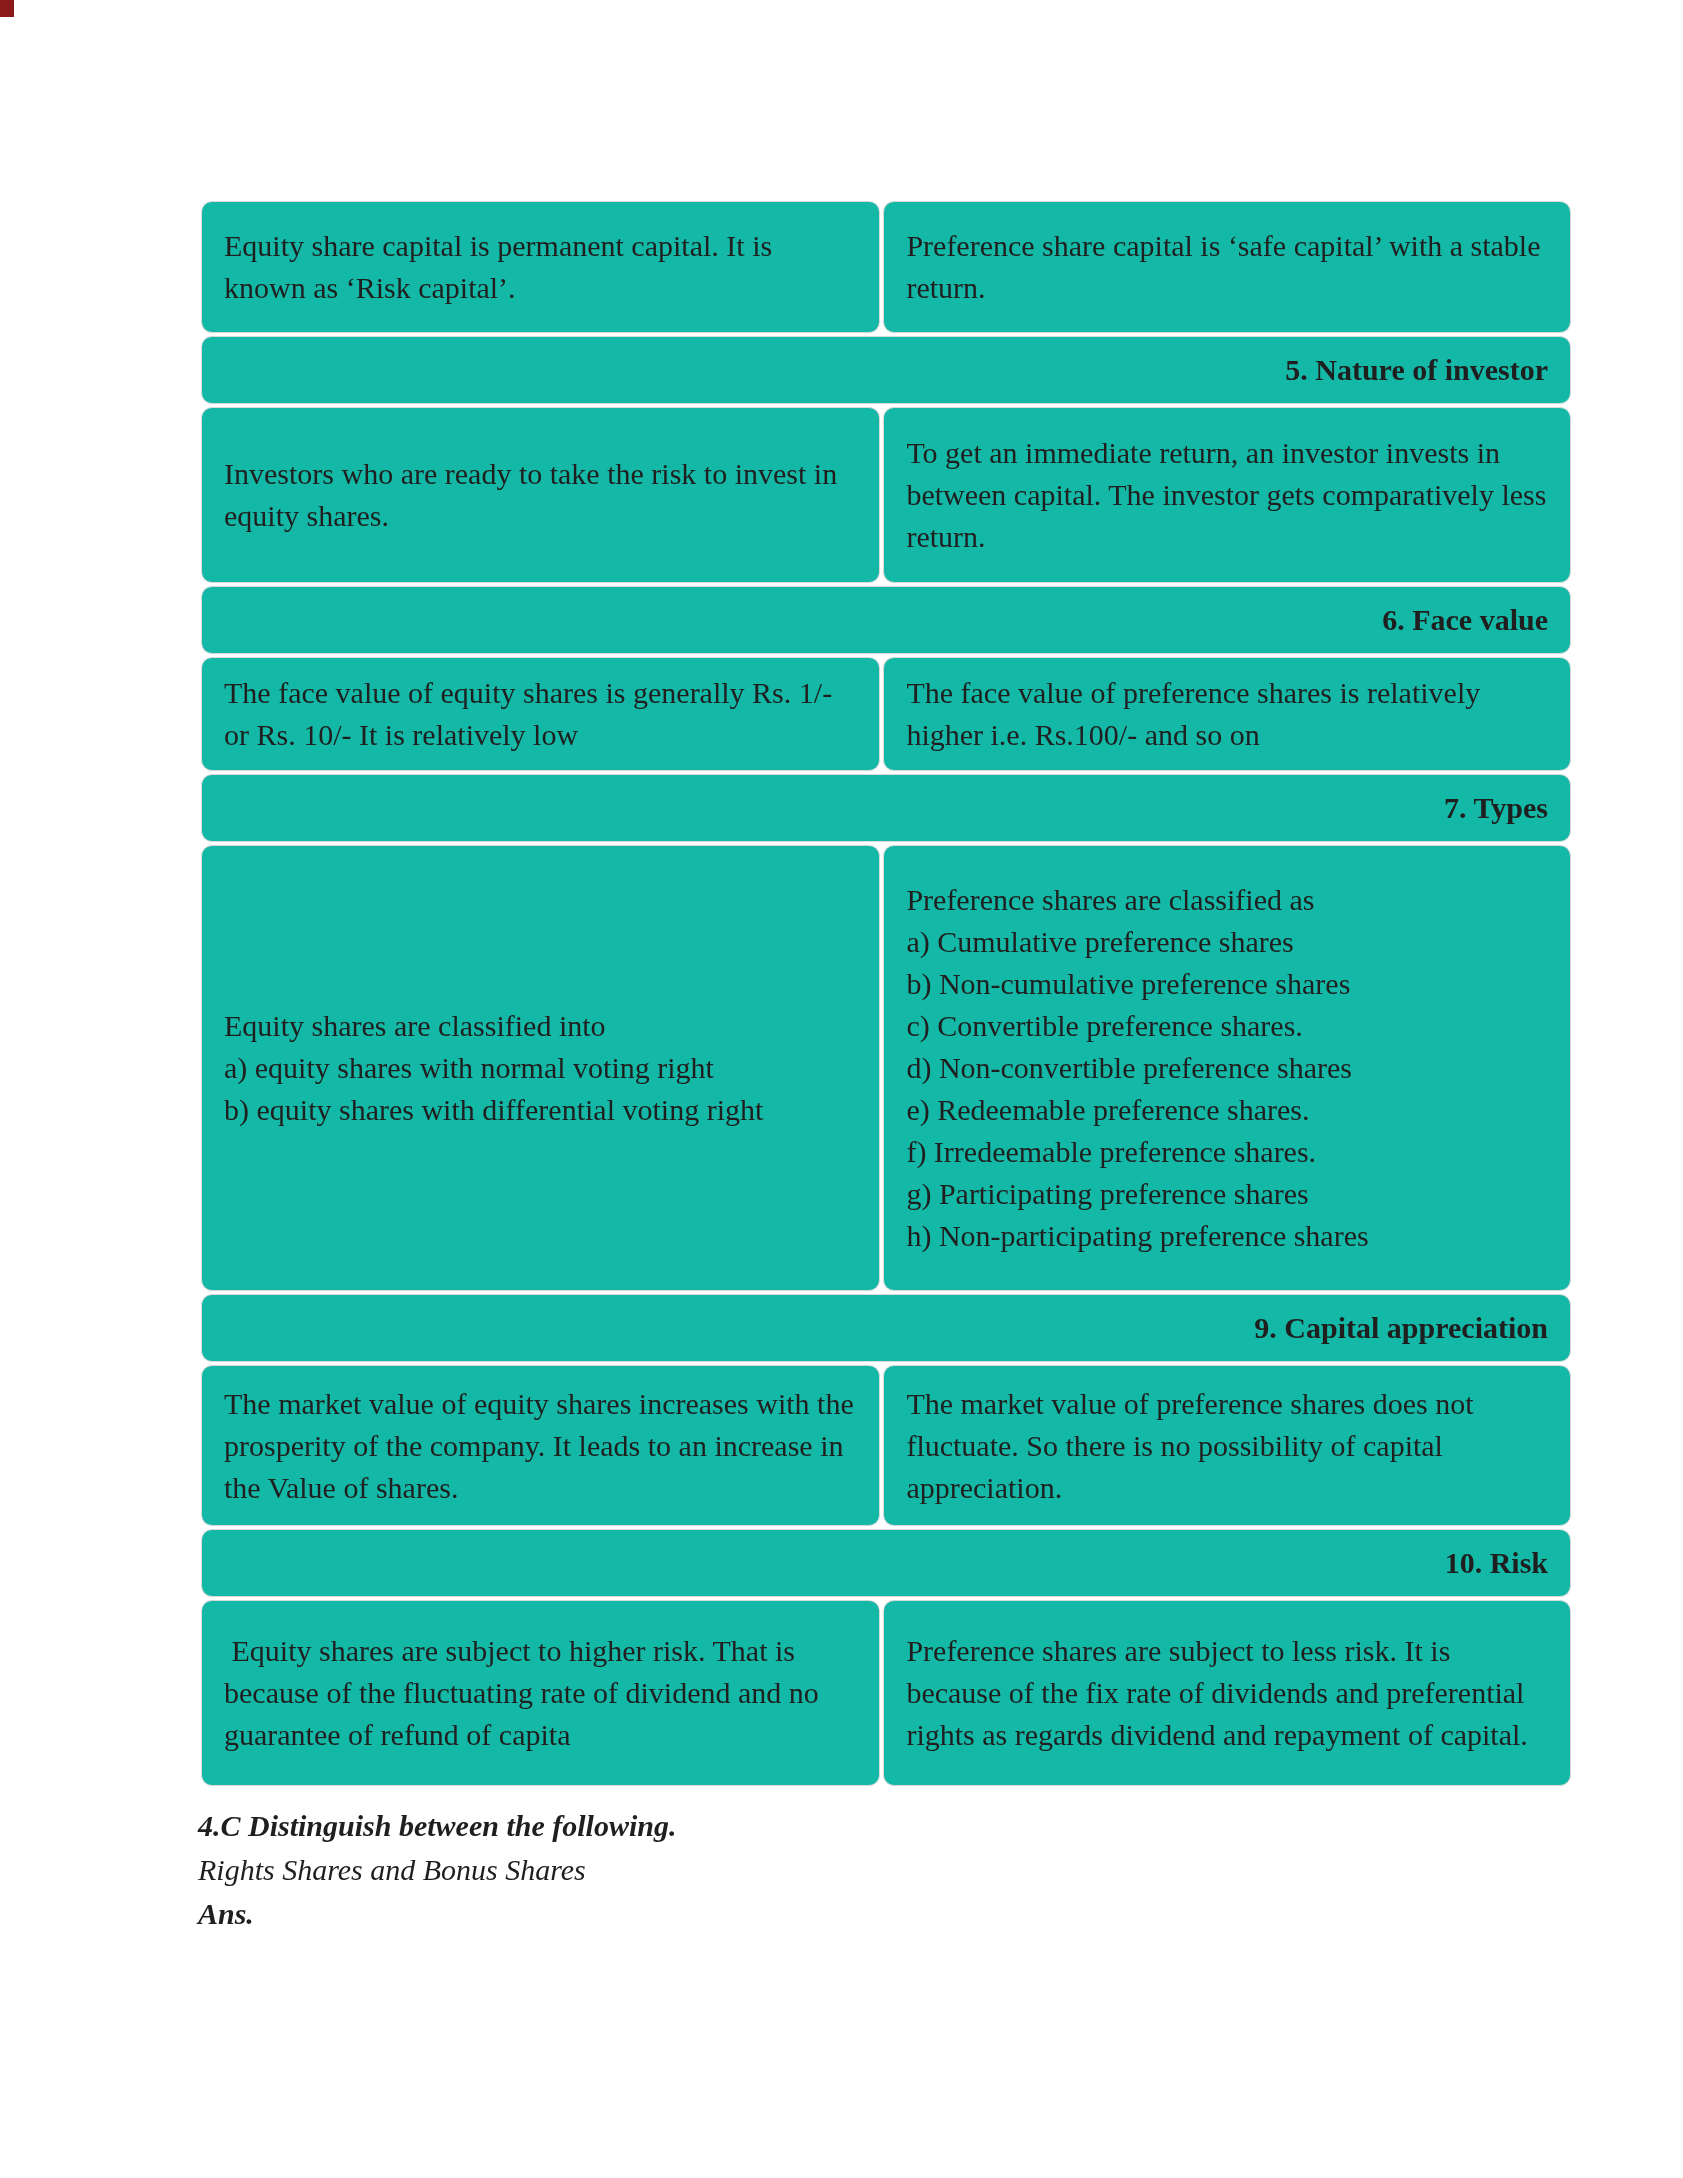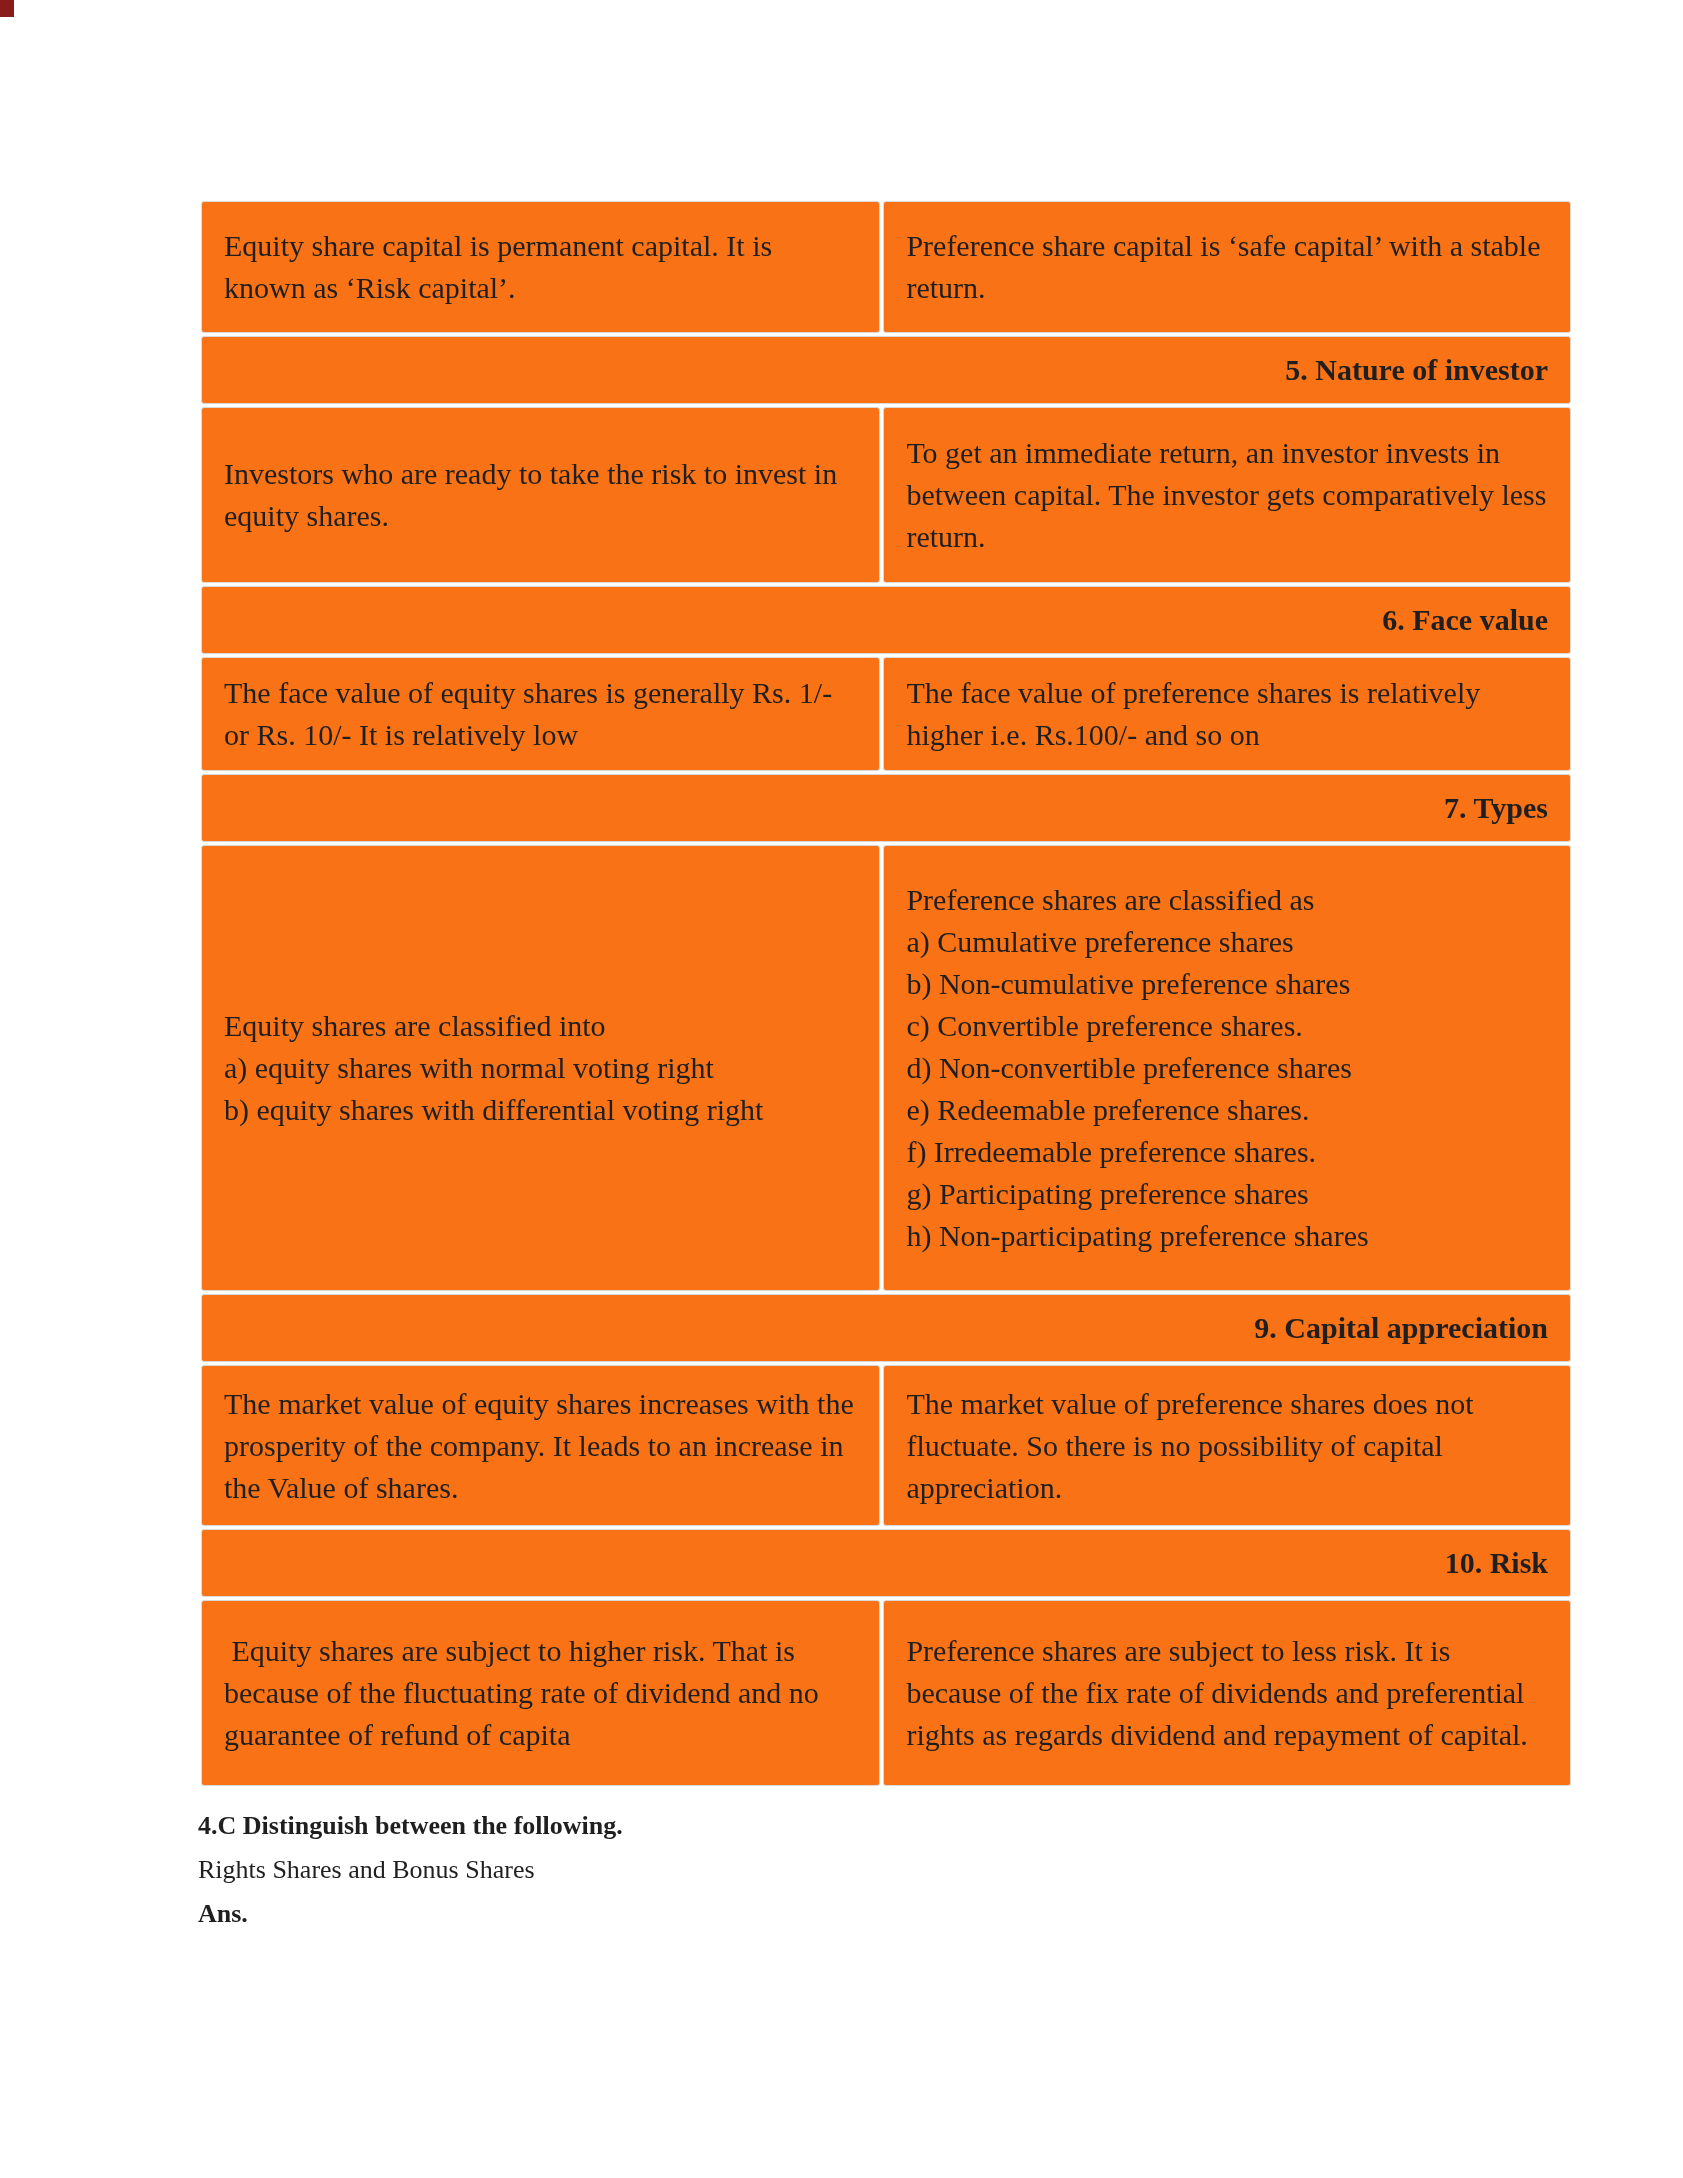--- a/index.html
+++ b/index.html
@@ -31,22 +31,22 @@
     width:1376px;
   }
   table{
     width:100%;
     border-collapse:separate;
     border-spacing:3px;
     table-layout:fixed;
   }
   td{
     border:1px solid var(--border-color);
-    border-radius:3px;
-    background:#f97316;
+    border-radius:11px;
+    background:#14b8a6;
     vertical-align:middle;
     padding:14px 22px;
     font-size:30px;
     line-height:1.4;
     text-align:left;
   }
   td.col-left{width:49.7%;}
   td.hdr{
     text-align:right;
     font-weight:bold;
@@ -59,22 +59,23 @@
   tr.r4>td{height:446px;}
   tr.r5>td{height:161px;}
   tr.r6>td{height:186px;}
   .cell-heading{font-weight:normal;}
   .cell-items{white-space:pre-line;}
   .prewrap{white-space:pre-wrap;}
   .footer{
     position:absolute;
     left:198px;
     top:1804px;
-    font-size:26px;
+    font-size:30px;
     line-height:44px;
+    font-style:italic;
   }
   .footer .bold{font-weight:bold;}
 </style>
 </head>
 <body>
 
 <div class="corner-marker"></div>
 
 <div class="table-wrap">
   <table>

